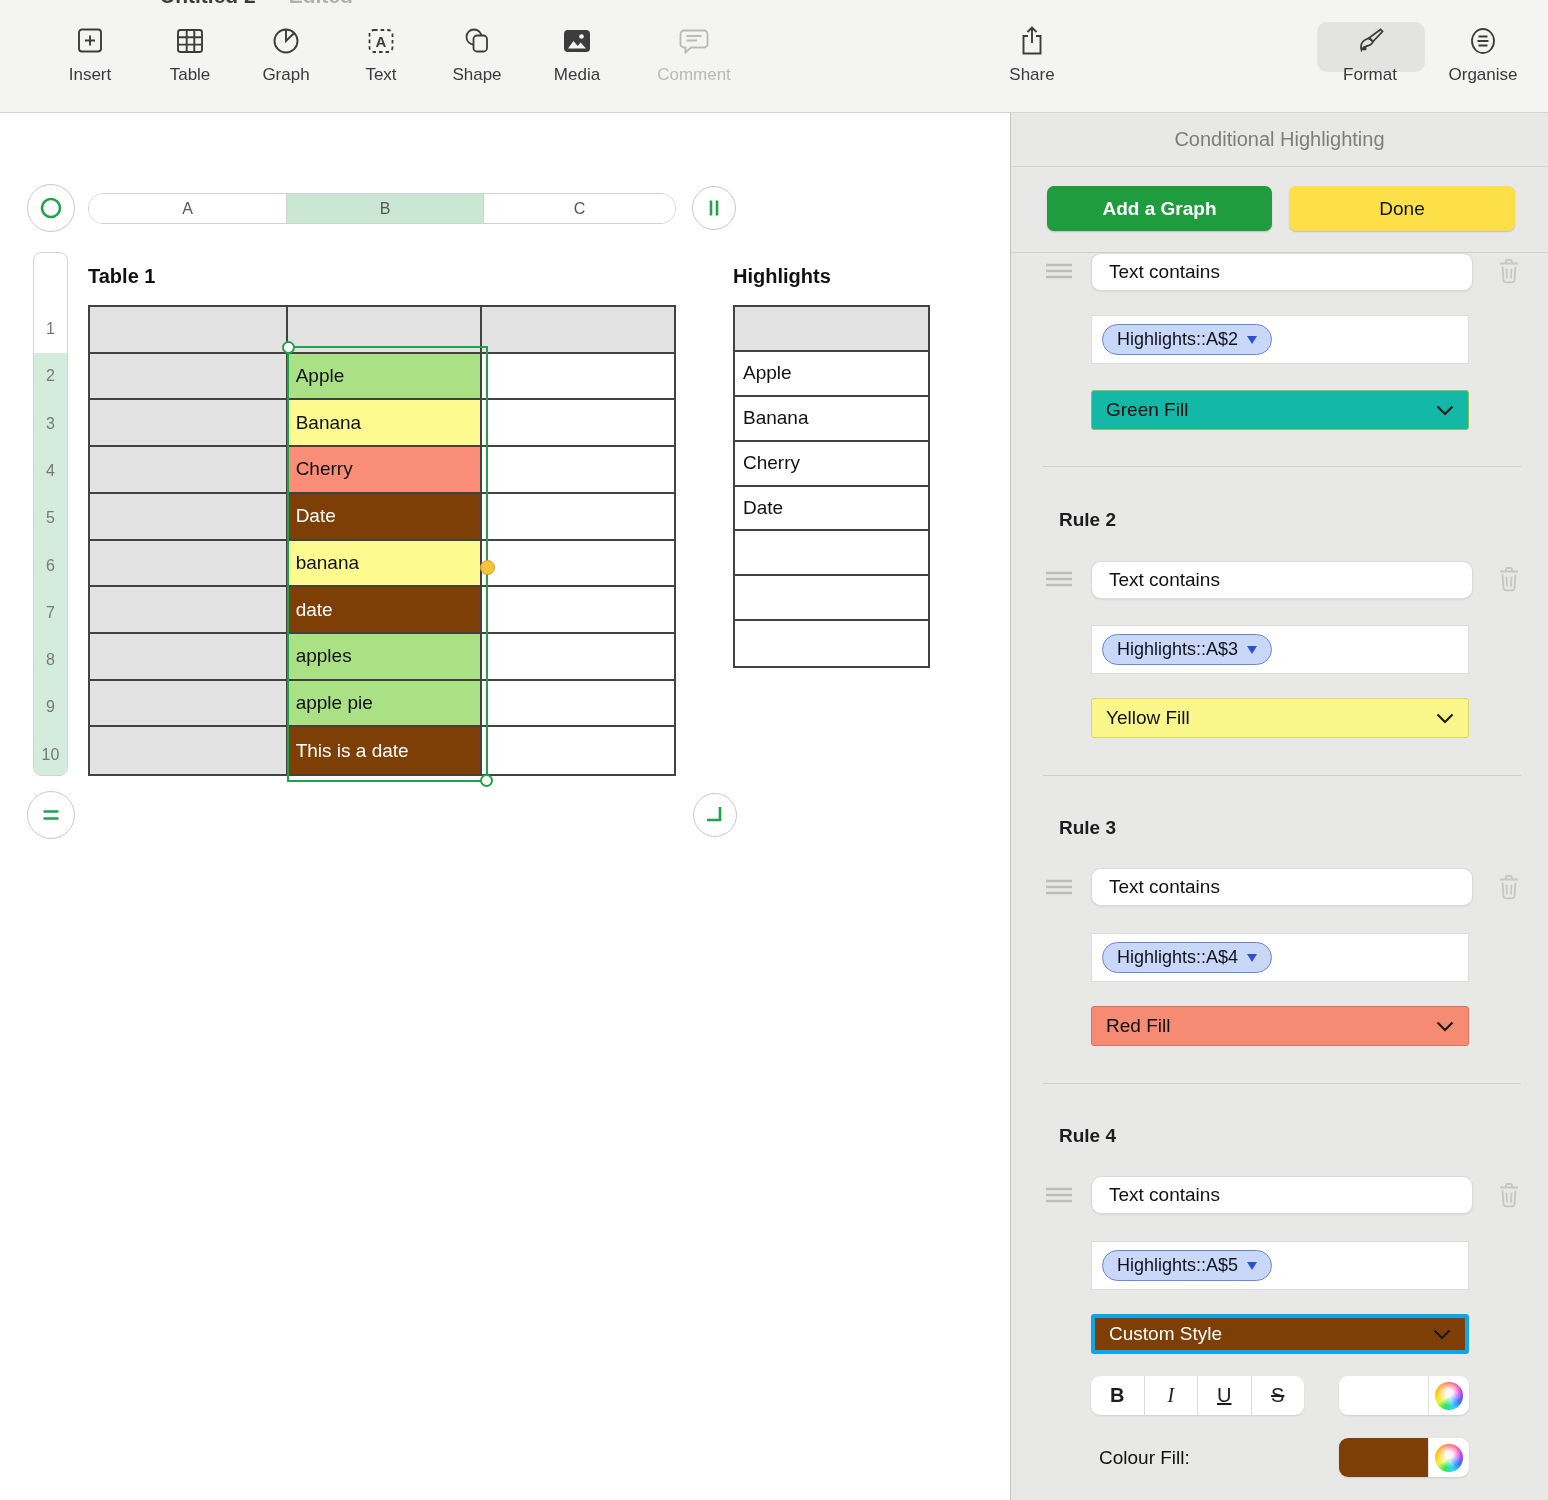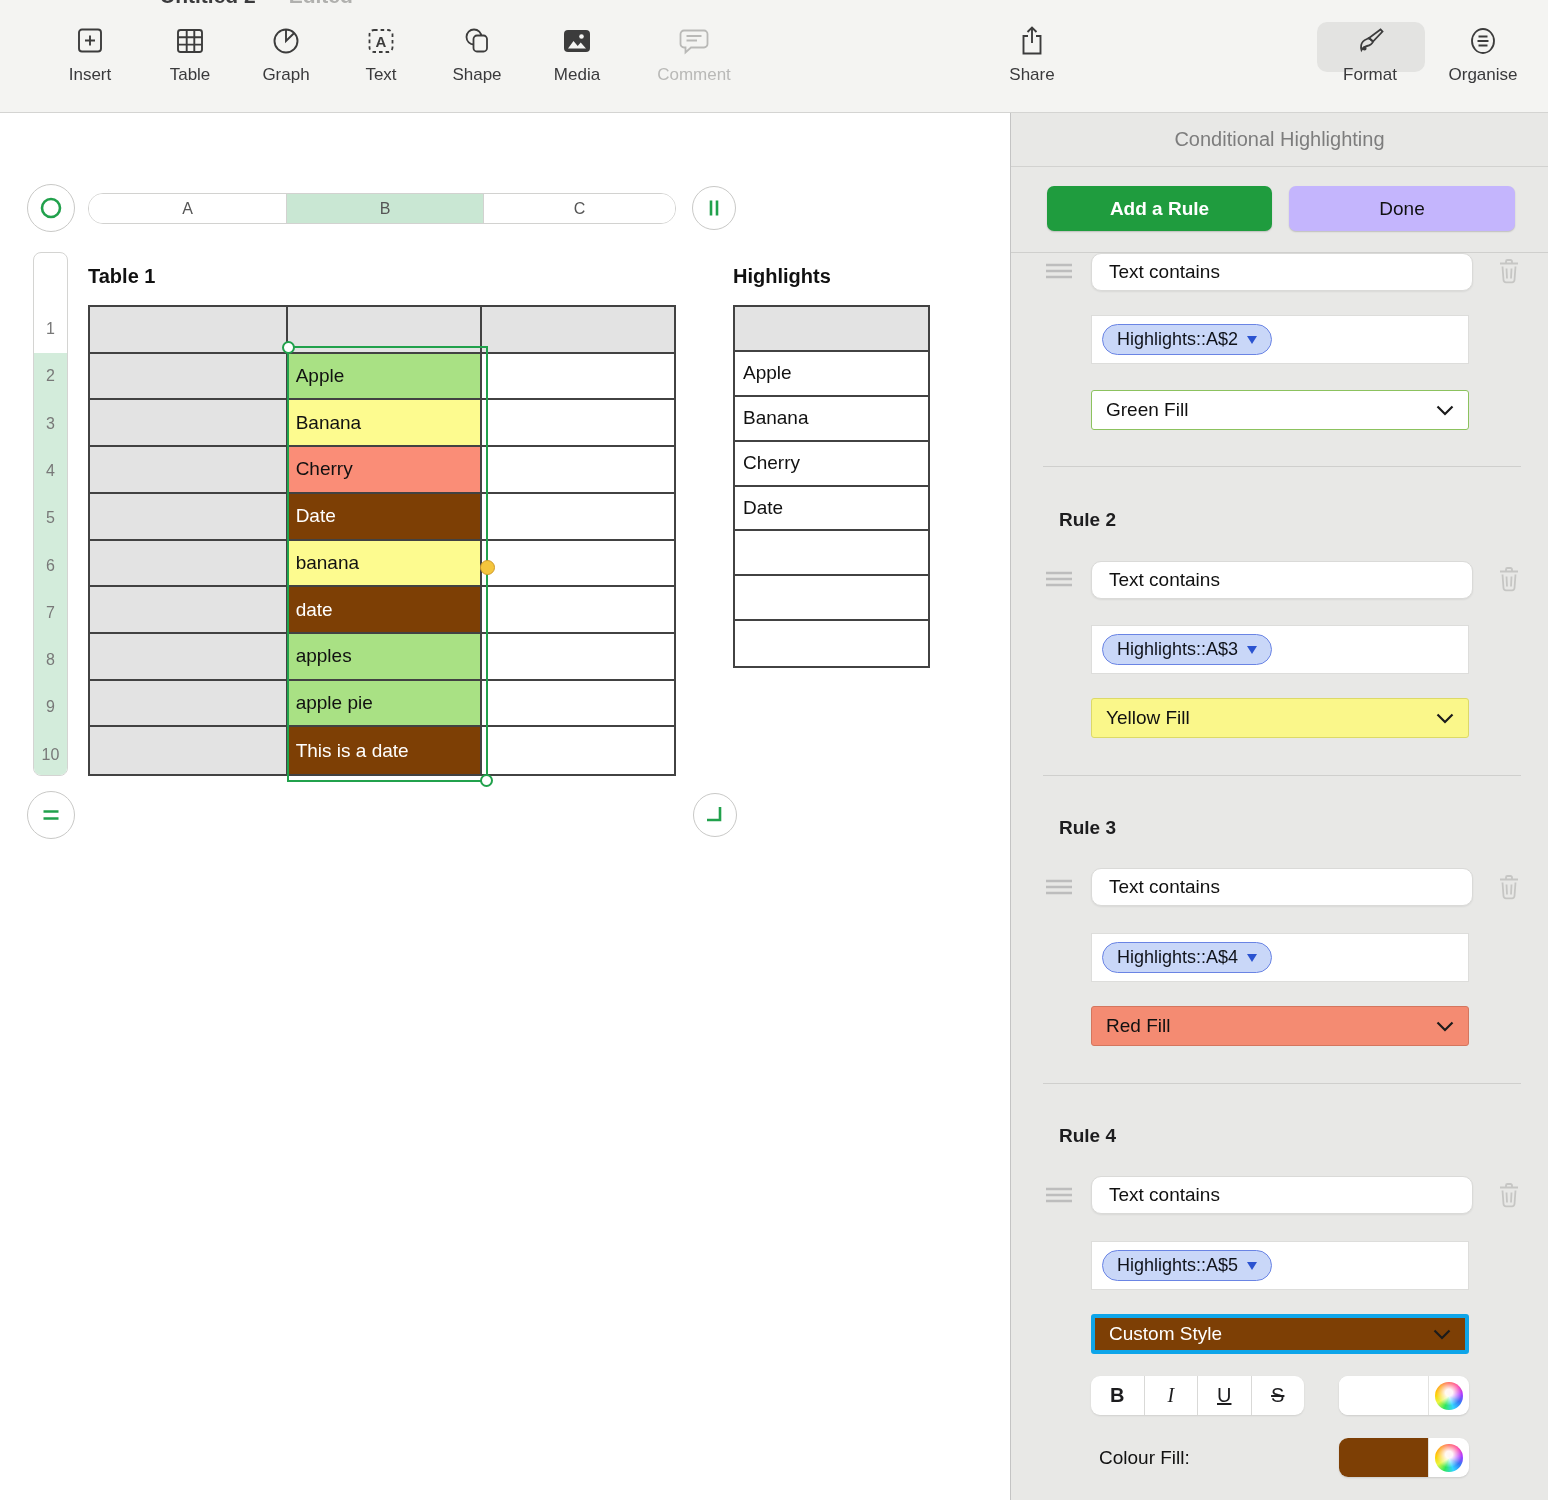--- a/index.html
+++ b/index.html
@@ -41,21 +41,21 @@
 
   .selection { position:absolute; left:287px; top:233px; width:201px; height:436px; border:2px solid #21a14c; pointer-events:none; }
   .sel-handle { position:absolute; width:13px; height:13px; background:#fff; border:2px solid #21a14c; border-radius:50%; }
   .sel-dot { position:absolute; width:15px; height:15px; background:#f4c53c; border:1.5px solid #cf9a2a; border-radius:50%; right:-9px; top:212px; }
 
   
   .panel { position:absolute; left:1010px; top:113px; width:538px; height:1387px; background:#e8e8e6; border-left:1px solid #c4c4c4; }
   .panel-hd { position:absolute; left:0; top:0; width:100%; height:54px; display:flex; align-items:center; justify-content:center; font-size:20px; color:#7d7d7d; border-bottom:1px solid #d2d2d0; }
   .btn { position:absolute; top:73px; height:45px; border-radius:7px; display:flex; align-items:center; justify-content:center; font-size:19px; box-shadow:0 1px 1.5px rgba(0,0,0,.18); cursor:default; }
   .btn-add { left:36px; width:225px; background:#1f9c3e; color:#fff; font-weight:700; }
-  .btn-done { left:278px; width:226px; background:#c4b5fd; color:#111; }
+  .btn-done { left:278px; width:226px; background:#fde047; color:#111; }
 
   .sep { position:absolute; left:32px; width:478px; height:1px; background:#cfcfcd; }
   .rule-label { position:absolute; left:48px; font-size:19px; font-weight:700; color:#1d1d1f; }
   .handle { position:absolute; left:34px; width:28px; height:18px; }
   .trashbtn { position:absolute; left:487px; width:22px; height:26px; }
   .tc-field { position:absolute; left:80px; width:382px; height:38px; background:#fff; border:1px solid #dadad8; border-radius:10px; box-shadow:0 1px 2px rgba(0,0,0,.07); display:flex; align-items:center; padding:0 17px; font-size:19px; color:#111; }
   .formula-field { position:absolute; left:80px; width:378px; height:49px; background:#fff; border:1px solid #dddddb; display:flex; align-items:center; padding:0 10px; }
   .pill { display:inline-flex; align-items:center; gap:9px; height:31px; padding:12px 14px; background:#c9d7f8; border:1.5px solid #6a84e4; border-radius:16px; font-size:18px; color:#10131a; }
   .pill .tri { width:0; height:0; border-left:5.5px solid transparent; border-right:5.5px solid transparent; border-top:8px solid #2a52d0; }
   .fill-dd { position:absolute; left:80px; width:378px; height:40px; border-radius:3px; display:flex; align-items:center; padding:0 14px 0 14px; font-size:19px; color:#101010; }
@@ -328,21 +328,21 @@
   <div class="circle-btn" style="left:693px; top:680px; width:44px; height:44px;">
     <svg width="22" height="22" viewBox="0 0 22 22" fill="none">
         <path d="M16 3 V16 H3" stroke="#21a14c" stroke-width="2.6"></path>
       </svg>
   </div>
 </div>
 
 <div class="panel">
   <div class="panel-hd">Conditional Highlighting</div>
 
-  <div class="btn btn-add">Add a Rule</div>
+  <div class="btn btn-add">Add a Graph</div>
   <div class="btn btn-done">Done</div>
 
   <div class="sep" style="left:0; width:538px; top:139px;"></div>
 
   <div class="handle" style="top:149px;">
     <svg width="28" height="18" viewBox="0 0 28 18">
         <path d="M1 3 H27 M1 9 H27 M1 15 H27" stroke="#bdbdbd" stroke-width="2.4"></path>
       </svg>
   </div>
   <div class="tc-field" style="top:140px;">
@@ -354,21 +354,21 @@
         <path d="M4.5 8.5 l1 13.5 a2.5 2.5 0 0 0 2.5 2.3 h6 a2.5 2.5 0 0 0 2.5 -2.3 l1 -13.5"></path>
         <path d="M8.5 10.5 l.5 10 M13.5 10.5 l-.5 10"></path>
       </svg>
   </div>
   <div class="formula-field" style="top:202px;">
     <span class="pill">
         <span>Highlights::A$2</span>
         <span class="tri"></span>
       </span>
   </div>
-  <div class="fill-dd green" style="top: 277px; background-color: #ffffff;">
+  <div class="fill-dd green" style="top: 277px; background-color: #14b8a6;">
     <span>Green Fill</span>
     <span class="chev"><svg width="18" height="11" viewBox="0 0 18 11" fill="none">
           <path d="M1.5 1.5 L9 9 L16.5 1.5" stroke="#1b1b1b" stroke-width="2.2"></path>
         </svg></span>
   </div>
   <div class="sep" style="top:353px;"></div>
 
   <div class="rule-label" style="top:396px;">Rule 2</div>
   <div class="handle" style="top:457px;">
     <svg width="28" height="18" viewBox="0 0 28 18">

